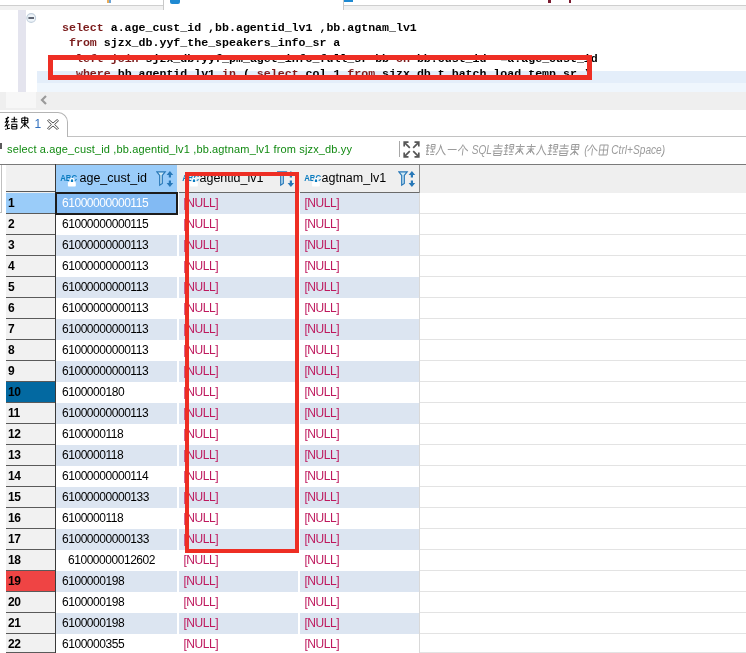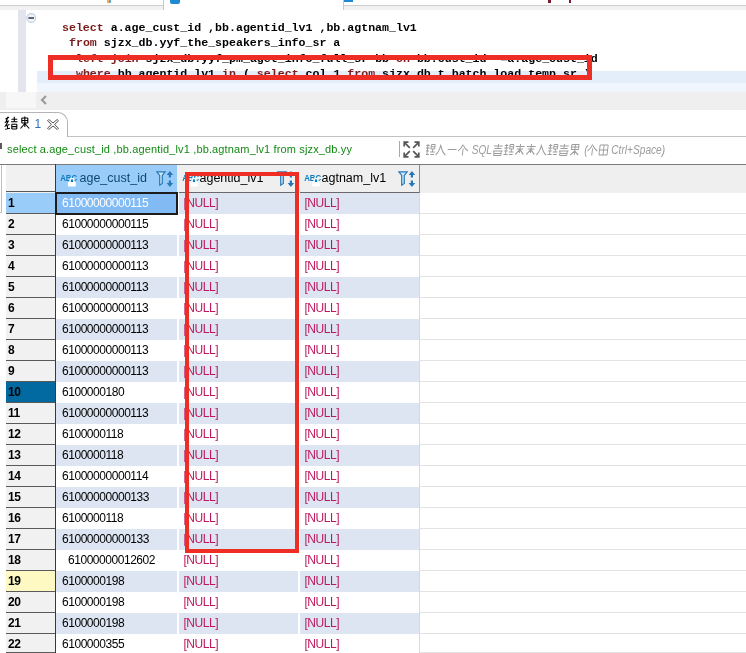--- a/index.html
+++ b/index.html
@@ -129,21 +129,21 @@
 <div class="abs" style="left:0;top:212px;width:2.4px;height:1.2px;background:#c0c0c0;"></div>
 <div class="abs" style="left:5.5px;top:165px;width:740.5px;height:28px;background:#efefef;"></div>
 <div class="abs" style="left:5.5px;top:165px;width:49.5px;height:27px;background:#f1f1f1;border-bottom:1px solid #5a5a5a;box-sizing:border-box;"></div>
 <div class="abs" style="left:56px;top:165px;width:121px;height:28px;background:#9accf9;border-bottom:1.5px solid #6a6a6a;box-sizing:border-box;">
     <svg style="position:absolute;left:3.5px;top:5px" width="18" height="18" viewBox="0 0 18 18">
       <text x="0.2" y="11" font-family="Liberation Sans" font-size="9.5" font-weight="bold" fill="#0b7cc0" textLength="17" lengthAdjust="spacingAndGlyphs">ABC</text>
       <rect x="9.9" y="8.8" width="4.2" height="3.4" fill="#0b7cc0"></rect>
       <path d="M10.1 12 v-1.7 a1.9 1.9 0 0 1 3.8 0 v1.7" stroke="#fff" stroke-width="1.5" fill="none"></path>
       <rect x="7.9" y="11.9" width="7.9" height="4.7" rx="0.8" fill="#fff"></rect>
     </svg>
-    <div style="position:absolute;left:23.5px;top:0;line-height:27px;font-size:12.5px;letter-spacing:0px;color:#0c4a6e;">age_cust_id</div>
+    <div style="position:absolute;left:23.5px;top:0;line-height:27px;font-size:12.5px;letter-spacing:0px;color:#000000;">age_cust_id</div>
     <svg style="position:absolute;right:3px;top:6px" width="18" height="16" viewBox="0 0 18 16">
       <path d="M0.8 0.8 L9.2 0.8 L6.3 4.5 L6.3 12.5 L3.7 14.2 L3.7 4.5 Z" fill="#cde9f6" stroke="#2878b8" stroke-width="1.2"></path>
       <path d="M13.9 0 L17.2 4 L15 4 L15 6.5 L12.8 6.5 L12.8 4 L10.6 4 Z" fill="#2878b8"></path>
       <path d="M13.9 16 L17.2 12 L15 12 L15 9.5 L12.8 9.5 L12.8 12 L10.6 12 Z" fill="#2878b8"></path>
     </svg>
   </div>
 <div class="abs" style="left:178.5px;top:165px;width:119.5px;height:28px;background:#efefef;border-bottom:1.5px solid #6a6a6a;box-sizing:border-box;">
     <svg style="position:absolute;left:3.5px;top:5px" width="18" height="18" viewBox="0 0 18 18">
       <text x="0.2" y="11" font-family="Liberation Sans" font-size="9.5" font-weight="bold" fill="#0b7cc0" textLength="17" lengthAdjust="spacingAndGlyphs">ABC</text>
       <rect x="9.9" y="8.8" width="4.2" height="3.4" fill="#0b7cc0"></rect>
@@ -257,21 +257,21 @@
 <div class="rn" style="left:5.5px;top:529px;width:49.5px;height:21px;background:#f1f1f1;">17</div>
 <div class="abs" style="left:419.5px;top:549px;width:326.5px;height:1px;background:#e3e3e3;"></div>
 <div class="gcell stripe" style="left:56px;top:529px;width:121px;height:21px;padding-left:6px;box-sizing:border-box;">61000000000133</div>
 <div class="gcell nul stripe" style="left:178.5px;top:529px;width:119.5px;height:21px;padding-left:5px;box-sizing:border-box;">[NULL]</div>
 <div class="gcell nul stripe" style="left:300px;top:529px;width:119px;height:21px;padding-left:4.5px;box-sizing:border-box;">[NULL]</div>
 <div class="rn" style="left:5.5px;top:550px;width:49.5px;height:21px;background:#f1f1f1;">18</div>
 <div class="abs" style="left:419.5px;top:570px;width:326.5px;height:1px;background:#e3e3e3;"></div>
 <div class="gcell" style="left:48px;top:550px;width:121px;height:17px;padding-left:20px;box-sizing:border-box;">61000000012602</div>
 <div class="gcell nul" style="left:178.5px;top:550px;width:119.5px;height:21px;padding-left:5px;box-sizing:border-box;">[NULL]</div>
 <div class="gcell nul" style="left:300px;top:550px;width:119px;height:21px;padding-left:4.5px;box-sizing:border-box;">[NULL]</div>
-<div class="rn" style="left:5.5px;top:571px;width:49.5px;height:21px;background:#fef9c3;">19</div>
+<div class="rn" style="left:5.5px;top:571px;width:49.5px;height:21px;background:#ef4444;">19</div>
 <div class="abs" style="left:419.5px;top:591px;width:326.5px;height:1px;background:#e3e3e3;"></div>
 <div class="gcell stripe" style="left:56px;top:571px;width:121px;height:21px;padding-left:6px;box-sizing:border-box;">6100000198</div>
 <div class="gcell nul stripe" style="left:178.5px;top:571px;width:119.5px;height:21px;padding-left:5px;box-sizing:border-box;">[NULL]</div>
 <div class="gcell nul stripe" style="left:300px;top:571px;width:119px;height:21px;padding-left:4.5px;box-sizing:border-box;">[NULL]</div>
 <div class="rn" style="left:5.5px;top:592px;width:49.5px;height:21px;background:#f1f1f1;">20</div>
 <div class="abs" style="left:419.5px;top:612px;width:326.5px;height:1px;background:#e3e3e3;"></div>
 <div class="gcell" style="left:56px;top:592px;width:121px;height:21px;padding-left:6px;box-sizing:border-box;">6100000198</div>
 <div class="gcell nul" style="left:178.5px;top:592px;width:119.5px;height:21px;padding-left:5px;box-sizing:border-box;">[NULL]</div>
 <div class="gcell nul" style="left:300px;top:592px;width:119px;height:21px;padding-left:4.5px;box-sizing:border-box;">[NULL]</div>
 <div class="rn" style="left:5.5px;top:613px;width:49.5px;height:21px;background:#f1f1f1;">21</div>

